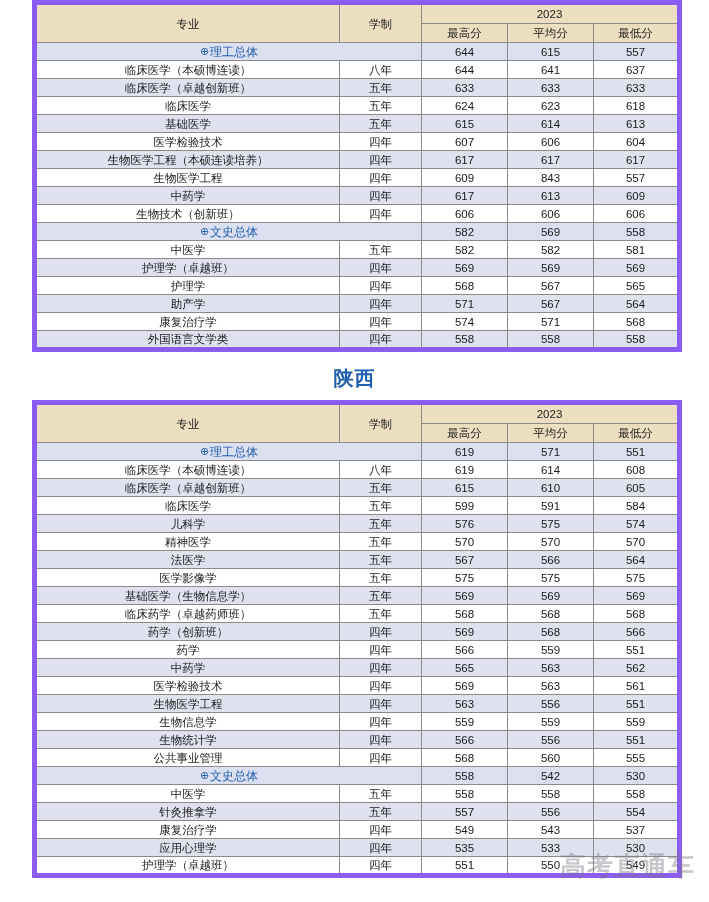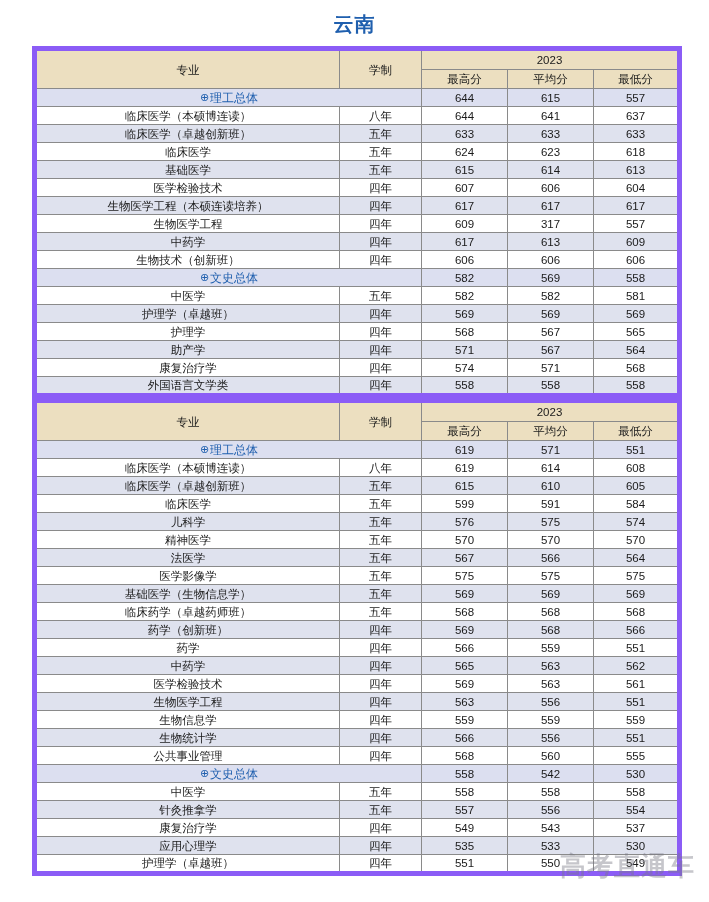--- a/index.html
+++ b/index.html
@@ -102,21 +102,20 @@
     letter-spacing: 1px;
     pointer-events: none;
     font-family: "Liberation Sans", sans-serif;
     white-space: nowrap;
   }
 </style>
 </head>
 <body>
 
 <div id="section-yunnan" class="section">
-  <div class="section-title">云南</div>
   <div class="table-wrap">
     <table class="score-table">
       <colgroup>
         <col class="c-major">
           <col class="c-len">
           <col class="c-max">
           <col class="c-avg">
           <col class="c-min">
       </colgroup>
       <thead>
@@ -177,21 +176,21 @@
             <td>生物医学工程（本硕连读培养）</td>
             <td>四年</td>
             <td>617</td>
             <td>617</td>
             <td>617</td>
           </tr>
           <tr class="norm">
             <td>生物医学工程</td>
             <td>四年</td>
             <td>609</td>
-            <td>317</td>
+            <td>843</td>
             <td>557</td>
           </tr>
           <tr class="alt">
             <td>中药学</td>
             <td>四年</td>
             <td>617</td>
             <td>613</td>
             <td>609</td>
           </tr>
           <tr class="norm">
@@ -248,20 +247,21 @@
             <td>558</td>
             <td>558</td>
             <td>558</td>
           </tr>
         </tbody>
     </table>
   </div>
 </div>
 
 <div id="section-shaanxi" class="section">
+  <div class="section-title">陕西</div>
   <div class="table-wrap">
     <table class="score-table">
       <colgroup>
         <col class="c-major">
           <col class="c-len">
           <col class="c-max">
           <col class="c-avg">
           <col class="c-min">
       </colgroup>
       <thead>

